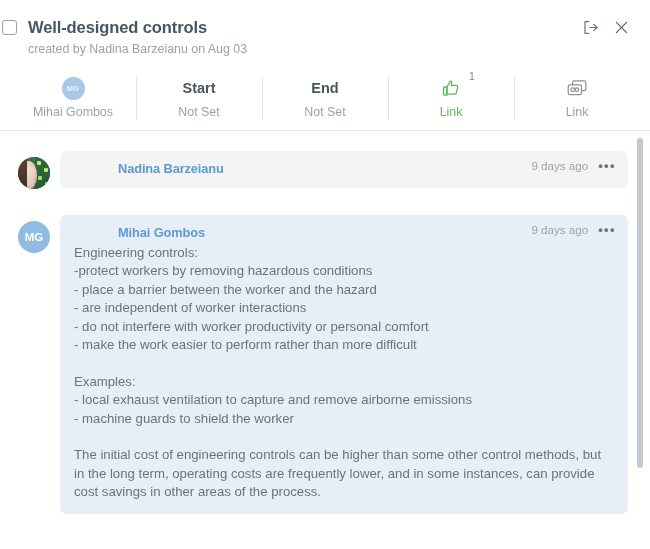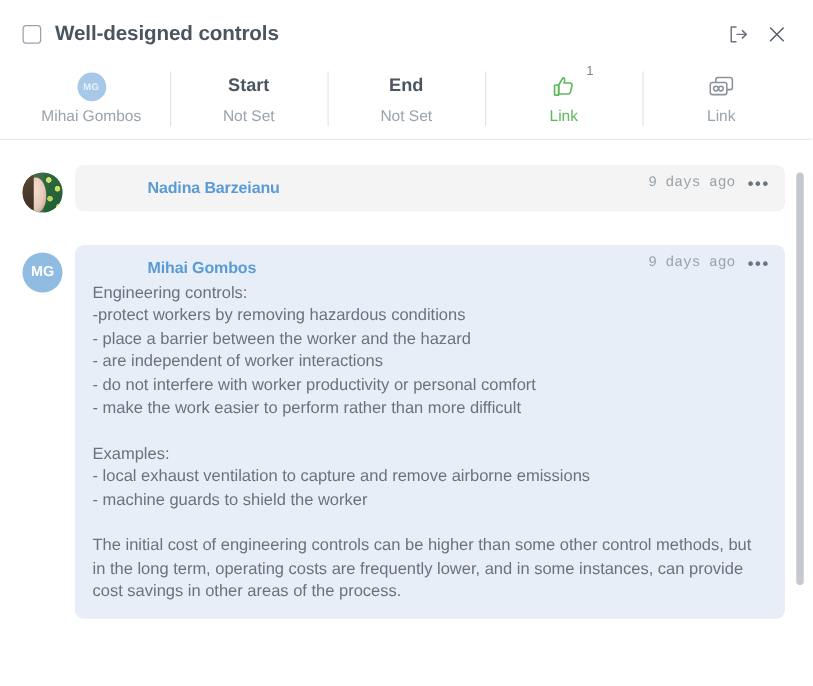--- a/index.html
+++ b/index.html
@@ -13,21 +13,21 @@
   body {
     font-family: "Liberation Sans", sans-serif;
     background: #ffffff;
     color: #5a6570;
     font-size: 13px;
     position: relative;
   }
 
   
   .header {
-    padding: 18px 20px 0 18px;
+    padding: 18px 20px 0 2px;
   }
 
   .title-row {
     display: flex;
     align-items: center;
     position: relative;
   }
 
   .task-checkbox {
     width: 15px;
@@ -245,21 +245,20 @@
     align-items: center;
     gap: 10px;
     position: absolute;
     right: 12px;
     top: 8px;
   }
 
   .timestamp {
     font-size: 11.6px;
     color: #9aa3ab;
-    font-family: Liberation Mono, monospace;
   }
 
   .more-dots {
     letter-spacing: 1.4px;
     color: #6b7480;
     font-size: 13px;
     line-height: 1;
     cursor: pointer;
     font-weight: bold;
   }
@@ -312,20 +311,21 @@
       </span>
       <span class="icon-btn">
         <svg width="17" height="17" viewBox="0 0 20 20" fill="none" stroke="#555e68" stroke-width="1.4" stroke-linecap="round">
           <path d="M4 4L16 16"></path>
           <path d="M16 4L4 16"></path>
         </svg>
       </span>
     </div>
   </div>
 
+  <div class="subtitle">created by Nadina Barzeianu on Aug 03</div>
 </div>
 
 <div class="toolbar">
 
   <div class="tool">
     <div class="tool-top">
       <div class="avatar-sm">MG</div>
     </div>
     <div class="tool-label">Mihai Gombos</div>
   </div>

